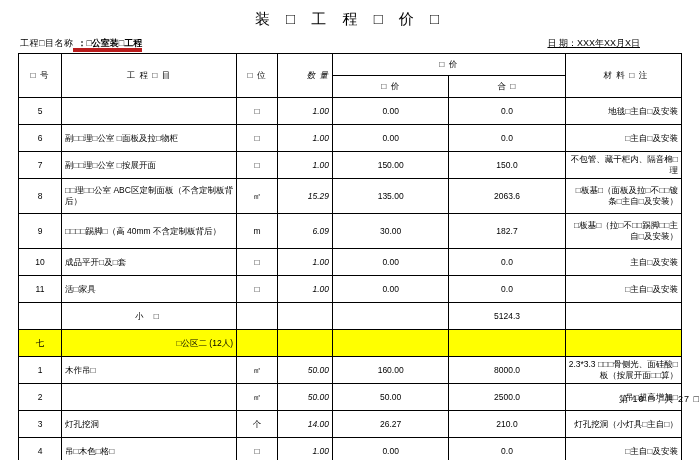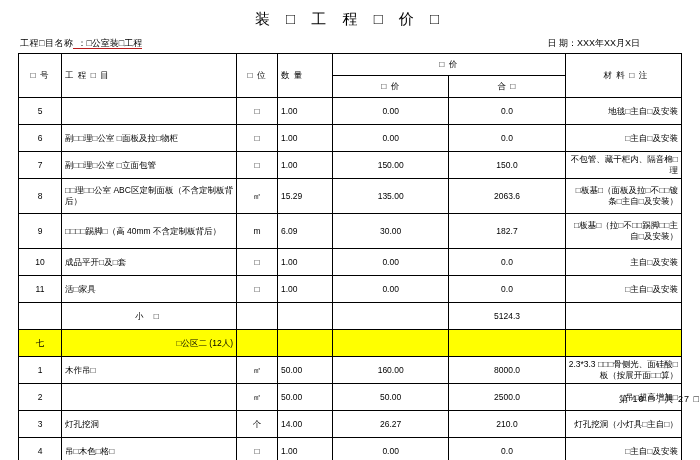--- a/index.html
+++ b/index.html
@@ -35,26 +35,28 @@
     font-size: 9px;
     padding: 0 2px 3px 2px;
   }
   .meta-left {
     white-space: nowrap;
   }
   .meta-left .lbl {
     letter-spacing: 0.5px;
   }
   .meta-left .val {
-    border-bottom: 1px solid #b91c1c;
+    border-bottom: 4px solid #b91c1c;
     padding-left: 4px;
+    font-weight: bold;
   }
   .meta-right {
     white-space: nowrap;
     padding-right: 40px;
+    text-decoration: underline;
   }
   table.sheet {
     width: 100%;
     border-collapse: collapse;
     font-size: 8.5px;
     table-layout: fixed;
   }
   table.sheet td, table.sheet th {
     border: 1px solid #000000;
     padding: 2px 3px;
@@ -62,21 +64,21 @@
     font-weight: normal;
     line-height: 1.25;
   }
   thead td {
     text-align: center;
     letter-spacing: 1px;
   }
   .c-no      { width: 36px; text-align: center; }
   .c-name    { width: 168px; text-align: left; padding-left: 6px; }
   .c-unit    { width: 34px; text-align: center; }
-  .c-qty     { width: 48px; text-align: left; }
+  .c-qty     { width: 48px; text-align: right; font-style: italic; }
   .c-price   { width: 54px; text-align: center; }
   .c-total   { width: 54px; text-align: center; }
   .c-remark  { text-align: right; padding-left: 6px; }
 
   .row-h1 td { height: 17px; }
   .row-h2 td { height: 17px; }
   .body-row td { height: 22px; }
   .tall-row td { height: 30px; }
 
   .subtotal td { height: 22px; }
@@ -113,21 +115,21 @@
     </div>
     <div class="meta-right">
       <span>日 期：</span><span>XXX年XX月X日</span>
     </div>
   </div>
 
   <table class="sheet">
     <thead>
       <tr class="row-h1">
         <td class="c-no" rowspan="2">□ 号</td>
-        <td class="c-name" rowspan="2" style="text-align:left;">工  程  □  目</td>
+        <td class="c-name" rowspan="2" style="text-align:center;">工  程  □  目</td>
         <td class="c-unit" rowspan="2">□ 位</td>
         <td class="c-qty" rowspan="2">数 量</td>
         <td colspan="2">□ 价</td>
         <td class="c-remark" rowspan="2" style="text-align:center;padding-left:8px;">材 料 □ 注</td>
       </tr>
       <tr class="row-h2">
         <td class="c-price">□ 价</td>
         <td class="c-total">合 □</td>
       </tr>
     </thead>
@@ -145,21 +147,21 @@
           <td class="c-no">6</td>
           <td class="c-name">副□□理□公室 □面板及拉□物柜</td>
           <td class="c-unit">□</td>
           <td class="c-qty">1.00</td>
           <td class="c-price">0.00</td>
           <td class="c-total">0.0</td>
           <td class="c-remark">□主自□及安装</td>
         </tr>
         <tr class="body-row">
           <td class="c-no">7</td>
-          <td class="c-name">副□□理□公室 □立面包管</td>
+          <td class="c-name">副□□理□公室 □按展开面</td>
           <td class="c-unit">□</td>
           <td class="c-qty">1.00</td>
           <td class="c-price">150.00</td>
           <td class="c-total">150.0</td>
           <td class="c-remark">不包管、藏干柜内、隔音棉□理</td>
         </tr>
         <tr class="tall-row">
           <td class="c-no">8</td>
           <td class="c-name">□□理□□公室 ABC区定制面板（不含定制板背后）</td>
           <td class="c-unit">㎡</td>

